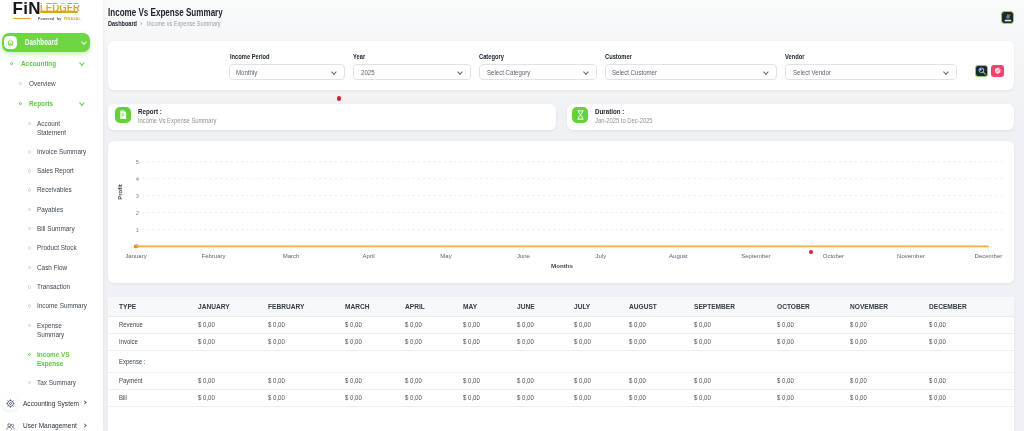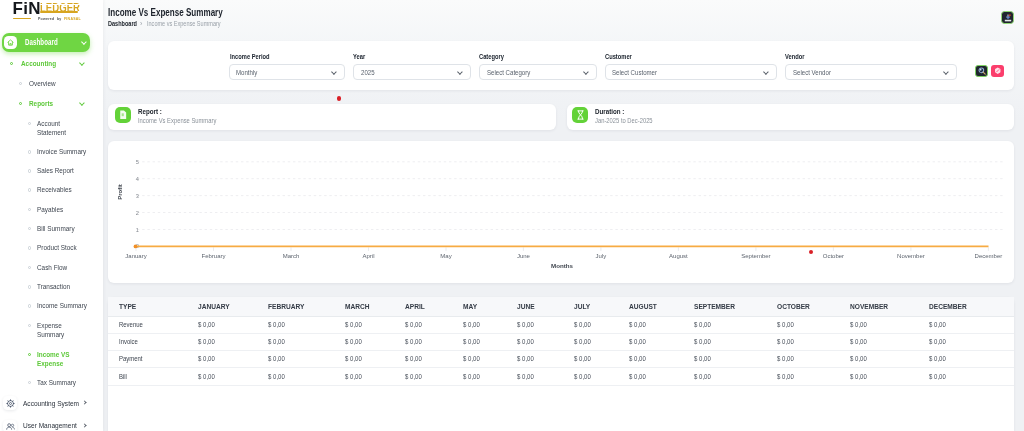--- a/index.html
+++ b/index.html
@@ -275,20 +275,35 @@
         <td><span class="txv">$ 0,00</span></td>
         <td><span class="txv">$ 0,00</span></td>
         <td><span class="txv">$ 0,00</span></td>
         <td><span class="txv">$ 0,00</span></td>
         <td><span class="txv">$ 0,00</span></td>
         <td><span class="txv">$ 0,00</span></td>
         <td><span class="txv">$ 0,00</span></td>
         <td><span class="txv">$ 0,00</span></td>
         <td><span class="txv">$ 0,00</span></td>
       </tr>
+      <tr style="height:21.4px">
+        <td style="color:#3c434e"><span class="tx">Expense :</span></td>
+        <td></td>
+        <td></td>
+        <td></td>
+        <td></td>
+        <td></td>
+        <td></td>
+        <td></td>
+        <td></td>
+        <td></td>
+        <td></td>
+        <td></td>
+        <td></td>
+      </tr>
       <tr style="height:17.0px">
         <td style="color:#3c434e"><span class="tx">Payment</span></td>
         <td><span class="txv">$ 0,00</span></td>
         <td><span class="txv">$ 0,00</span></td>
         <td><span class="txv">$ 0,00</span></td>
         <td><span class="txv">$ 0,00</span></td>
         <td><span class="txv">$ 0,00</span></td>
         <td><span class="txv">$ 0,00</span></td>
         <td><span class="txv">$ 0,00</span></td>
         <td><span class="txv">$ 0,00</span></td>

